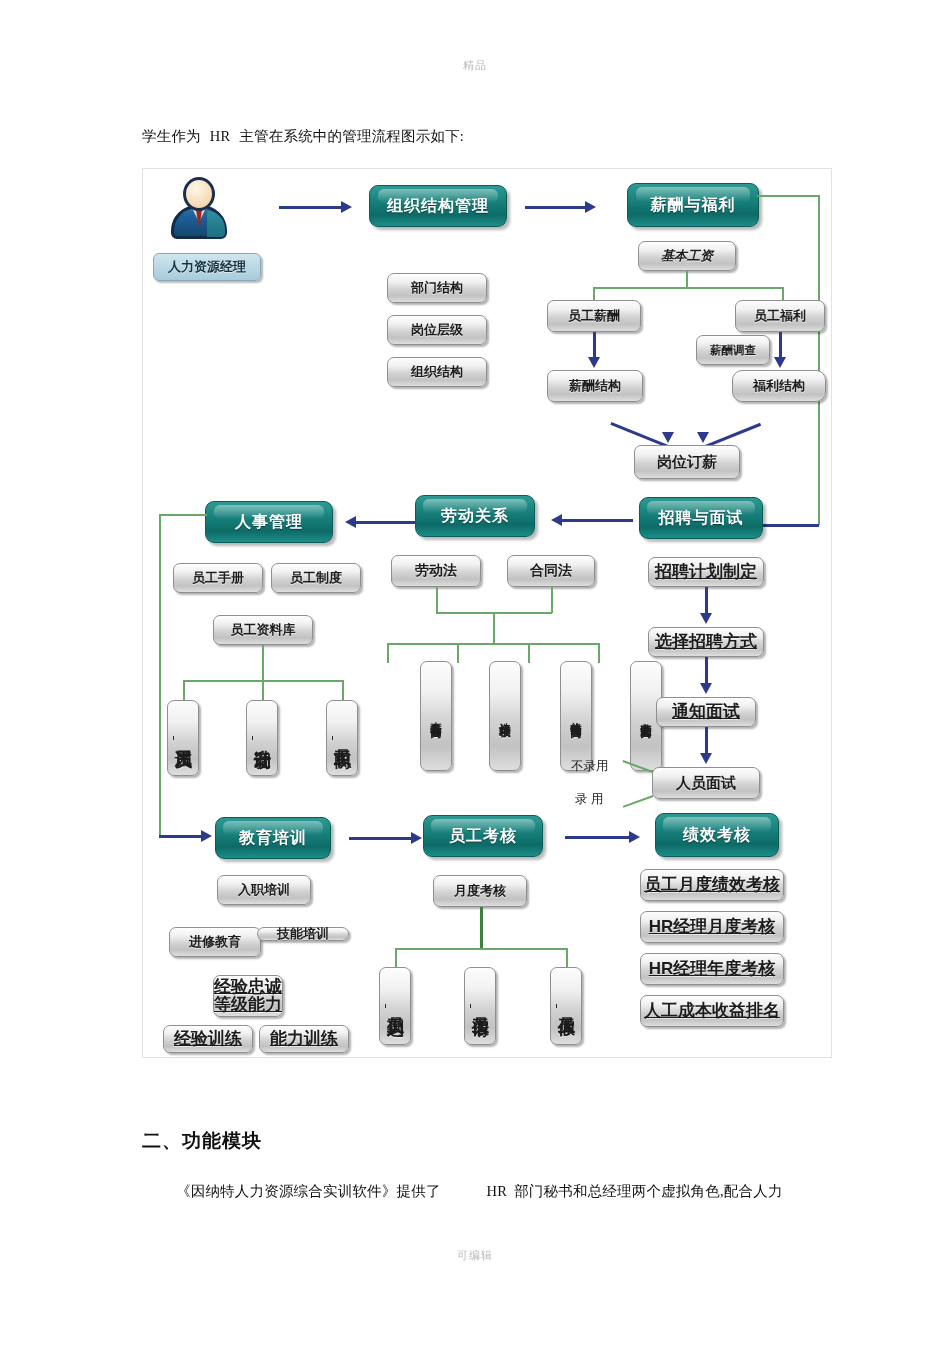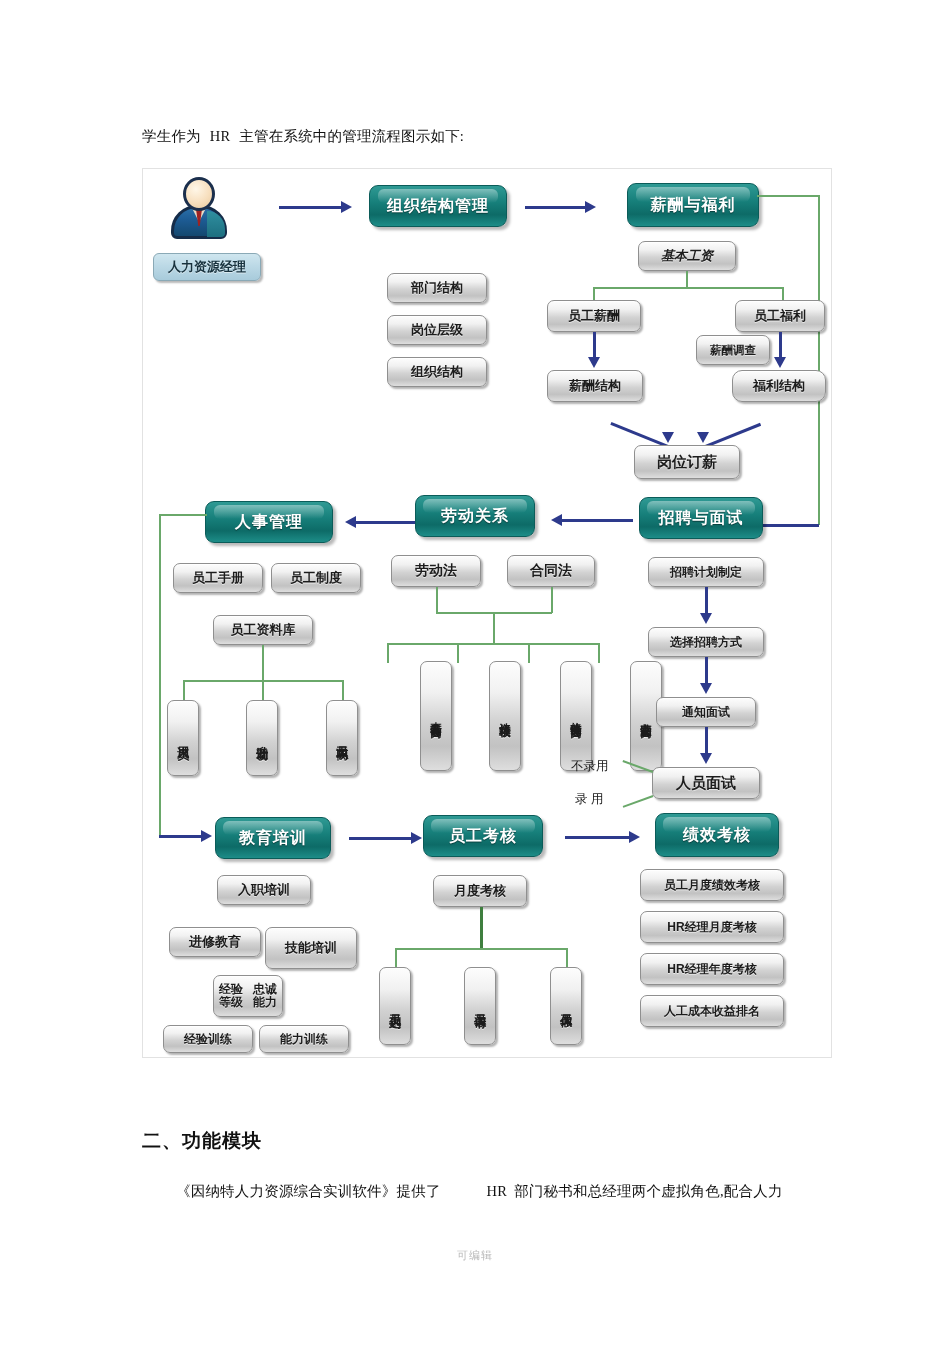--- a/index.html
+++ b/index.html
@@ -34,21 +34,21 @@
     color:#1b1b1b;line-height:1.08;}
 
   
   .grey{
     background:linear-gradient(to bottom,#fdfdfd 0%,#f1f1f1 28%,#d2d2d2 55%,#c2c2c2 78%,#dedede 100%);
     border:1px solid #8f8f8f;border-radius:7px;
     box-shadow:2px 2px 2px rgba(0,0,0,.30), inset 0 1px 0 rgba(255,255,255,.9);
     font-size:13px;font-weight:bold;color:#1c1c1c;
     text-shadow:0 1px 0 rgba(255,255,255,.55);
   }
-  .grey.sm{font-size:12px;}
+  .grey.sm{font-size:17px;text-decoration:underline;}
   .grey.xs{font-size:11.5px;margin-left:48px;}
 
   
   .teal{
     background:linear-gradient(to bottom,#2f9a94 0%,#17807b 40%,#0d6b67 72%,#1d8d88 100%);
     border:1px solid #0b5c59;border-radius:9px;
     box-shadow:3px 3px 3px rgba(0,0,0,.28);
     color:#ffffff;font-size:16px;font-weight:bold;letter-spacing:1px;
     text-shadow:0 1px 1px rgba(0,0,0,.45);
     position:absolute;overflow:hidden;
@@ -100,20 +100,21 @@
   .av-tie{position:absolute;left:25px;top:32px;width:6px;height:17px;
     background:#9e2323;clip-path:polygon(0 0,100% 0,62% 100%,38% 100%);}
   .av-teal{position:absolute;right:2px;top:34px;width:18px;height:26px;
     background:linear-gradient(to bottom,#2f8fa0,#1d6f80);border-radius:0 22px 5px 0;}
 </style>
 </head>
 <body>
 
 <div class="page">
 
+  <div class="wm-top">精品</div>
   <div class="wm-bottom">可编辑</div>
 
   <div class="intro">
     <span>学生作为</span><span class="sp"></span><span>HR</span><span class="sp"></span><span>主管在系统中的管理流程图示如下:</span>
   </div>
 
   <div class="diagram">
   <div class="dg">
 
     <div class="avatar" style="left:28px;top:8px;">
@@ -247,21 +248,21 @@
 
     <div class="teal" style="left:72px;top:648px;width:114px;height:40px;">
       <span class="tx">教育培训</span>
     </div>
 
     <div class="nv nvh" style="left:206px;top:668px;width:64px;"></div>
     <div class="arrowR" style="left:268px;top:663px;"></div>
 
     <div class="node grey" style="left:74px;top:706px;width:94px;height:30px;">入职培训</div>
     <div class="node grey" style="left:26px;top:758px;width:92px;height:30px;">进修教育</div>
-    <div class="node grey" style="left:122px;top:758px;width:92px;height:42px;">技能培训</div>
+    <div class="node grey" style="left:114px;top:758px;width:92px;height:14px;">技能培训</div>
     <div class="node grey sm" style="left:70px;top:806px;width:70px;height:42px;flex-direction:row;">
       <span>经验 等级</span>
       <span>忠诚 能力</span>
     </div>
     <div class="node grey sm" style="left:20px;top:856px;width:90px;height:28px;">经验训练</div>
     <div class="node grey sm" style="left:116px;top:856px;width:90px;height:28px;">能力训练</div>
 
     <div class="teal" style="left:280px;top:646px;width:118px;height:40px;">
       <span class="tx">员工考核</span>
     </div>

